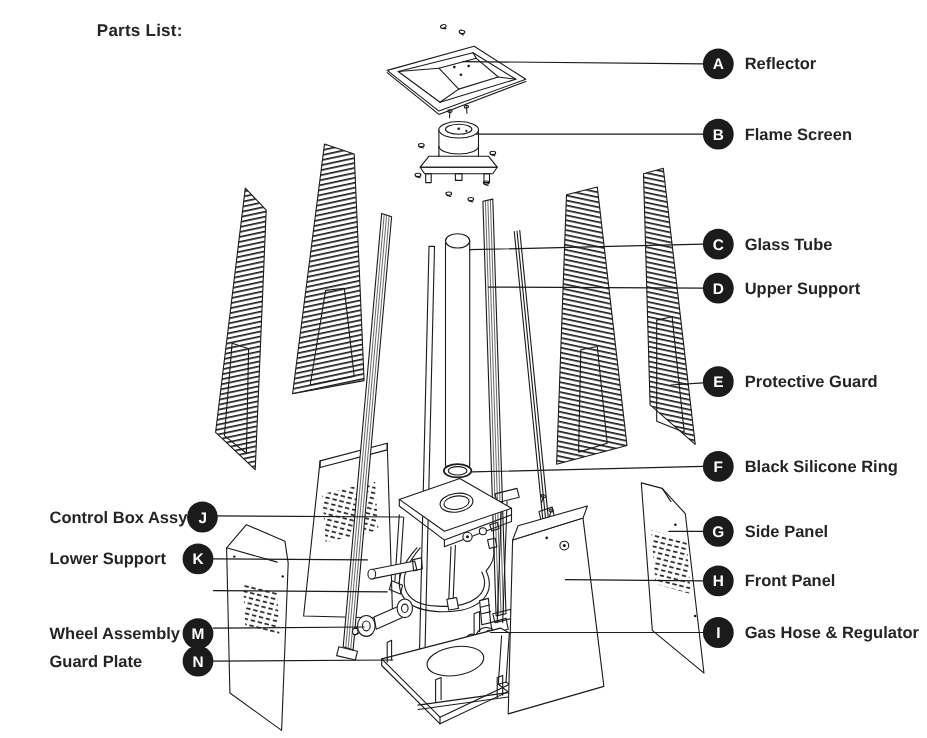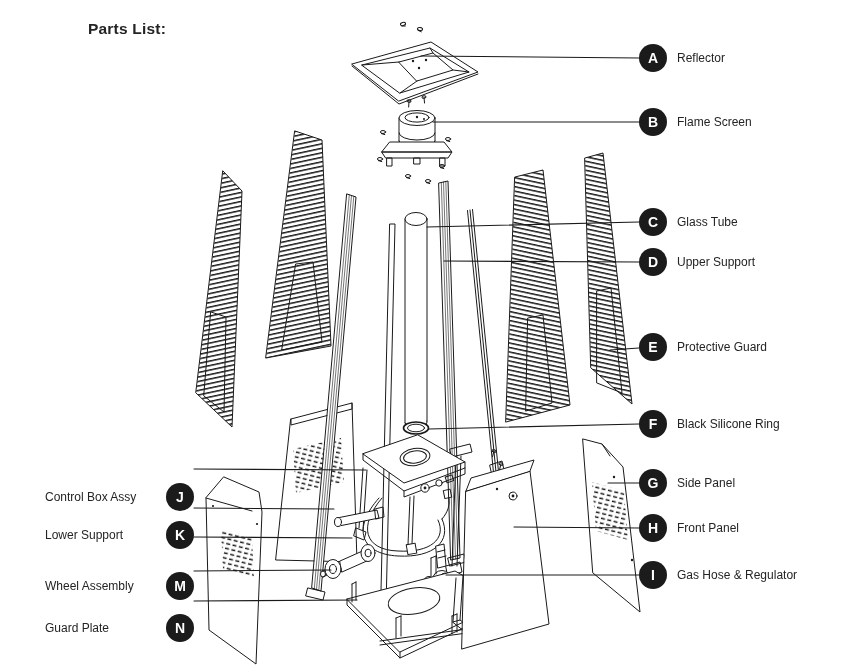--- a/index.html
+++ b/index.html
@@ -10,28 +10,28 @@
   }
   .stage{position:absolute;inset:0;width:843px;height:671px;}
   svg.diagram{position:absolute;left:0;top:0;}
   .parts-title{
     position:absolute;left:88px;top:20px;
     font-size:15.5px;font-weight:bold;color:var(--text,#1d1d1d);
     letter-spacing:.2px;
   }
   .part-row{position:absolute;display:flex;align-items:center;height:28px;}
   .part-row.right{left:639px;gap:10px;}
-  .part-row.left{left:45px;width:149px;justify-content:space-between;margin-top:27px;}
+  .part-row.left{left:45px;width:149px;justify-content:space-between;}
   .badge{
     width:28px;height:28px;border-radius:50%;flex:none;
     background:var(--badge-bg,#1b1b1b);color:var(--badge-fg,#ffffff);
     font-weight:bold;font-size:14px;line-height:28px;text-align:center;
     display:flex;align-items:center;justify-content:center;
   }
-  .part-label{font-size:12px;color:var(--text,#242424);white-space:nowrap;}
+  .part-label{font-size:15px;color:var(--text,#242424);white-space:nowrap;font-weight:bold;}
 </style>
 </head>
 <body>
 
 <div class="stage">
 
   <svg class="diagram" width="843" height="671" viewBox="0 0 843 671" fill="none" stroke="#1a1a1a" stroke-width="1" stroke-linecap="round" stroke-linejoin="round">
     <defs>
       <pattern id="hatchL" width="9" height="4.4" patternUnits="userSpaceOnUse" patternTransform="rotate(-12)">
         <rect x="0" y="0" width="9" height="1.5" fill="#1a1a1a" stroke="none"></rect>
@@ -284,21 +284,21 @@
   </div>
 
   <div class="part-row left" style="top:456px">
     <span class="part-label">Control Box Assy</span>
     <span class="badge">J</span>
   </div>
   <div class="part-row left" style="top:494px">
     <span class="part-label">Lower Support</span>
     <span class="badge">K</span>
   </div>
-  <div class="part-row left" style="top:545px">
+  <div class="part-row left" style="top:562px">
     <span class="part-label">Wheel Assembly</span>
     <span class="badge">M</span>
   </div>
   <div class="part-row left" style="top:587px">
     <span class="part-label">Guard Plate</span>
     <span class="badge">N</span>
   </div>
 
 </div>
 

